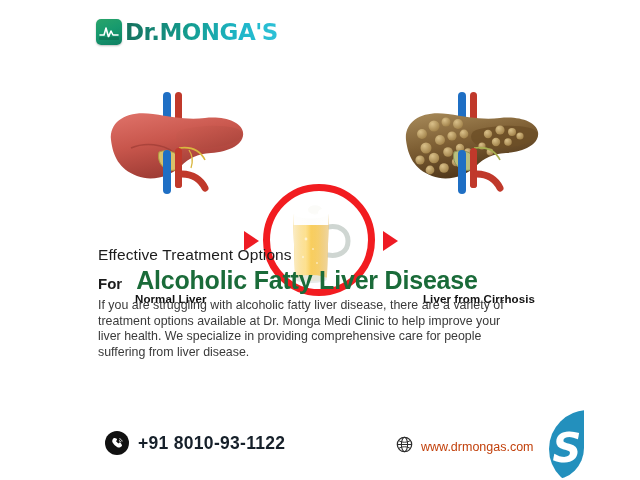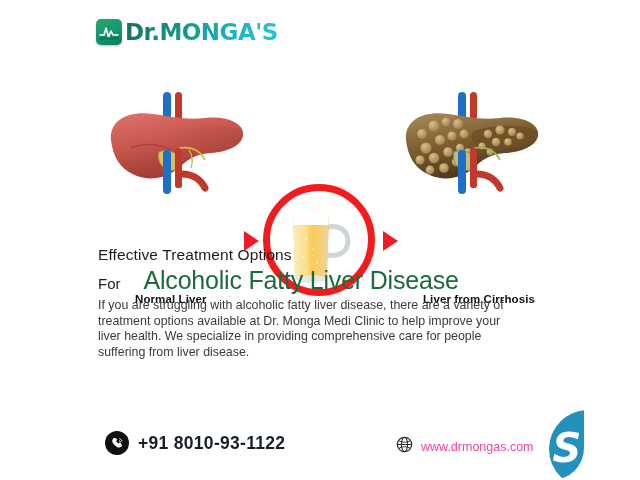--- a/index.html
+++ b/index.html
@@ -128,31 +128,31 @@
   }
   .headline {
     position: absolute;
     left: 98px;
     top: 268px;
     white-space: nowrap;
     line-height: 1;
   }
   .headline .for {
     font-size: 15px;
-    font-weight: normal;
+    font-weight: bold;
     color: #1c1c1c;
     vertical-align: baseline;
     text-align: right;
   }
   .headline .main {
     font-size: 25px;
-    font-weight: normal;
+    font-weight: bold;
     color: #1a6b39;
     letter-spacing: -0.2px;
-    margin-left: 23px;
+    margin-left: 14px;
   }
   .body-copy {
     position: absolute;
     left: 98px;
     top: 298px;
     width: 424px;
     font-size: 12.4px;
     line-height: 15.6px;
     color: #3a3a3a;
   }
@@ -205,21 +205,21 @@
     position: absolute;
     left: 396px;
     top: 436px;
     display: flex;
     align-items: center;
     gap: 8px;
   }
   .globe-icon { flex: none; display: block; }
   .web-text {
     font-size: 12.5px;
-    color: #ec4899;
+    color: #c2410c;
     white-space: nowrap;
   }
 
   
   .watermark {
     position: absolute;
     left: 549px;
     top: 410px;
     width: 78px;
     height: 78px;

